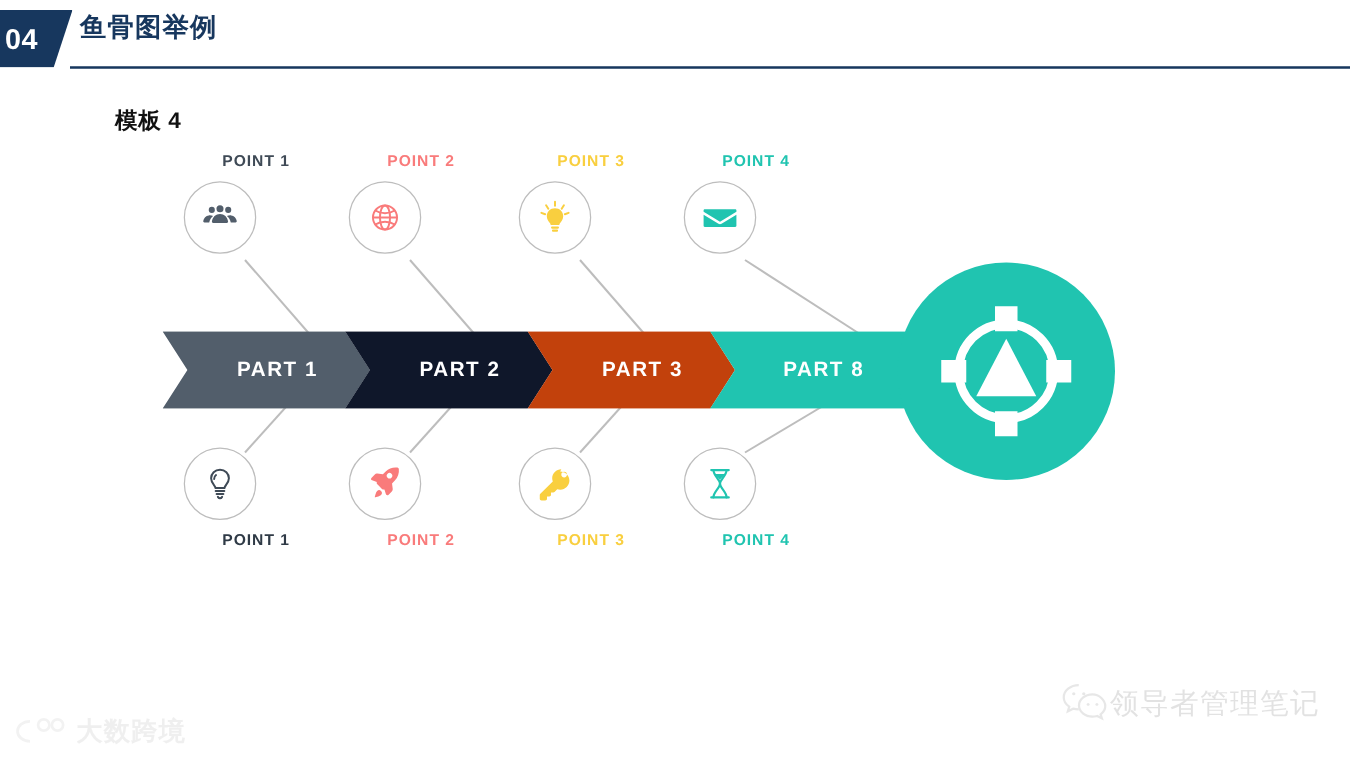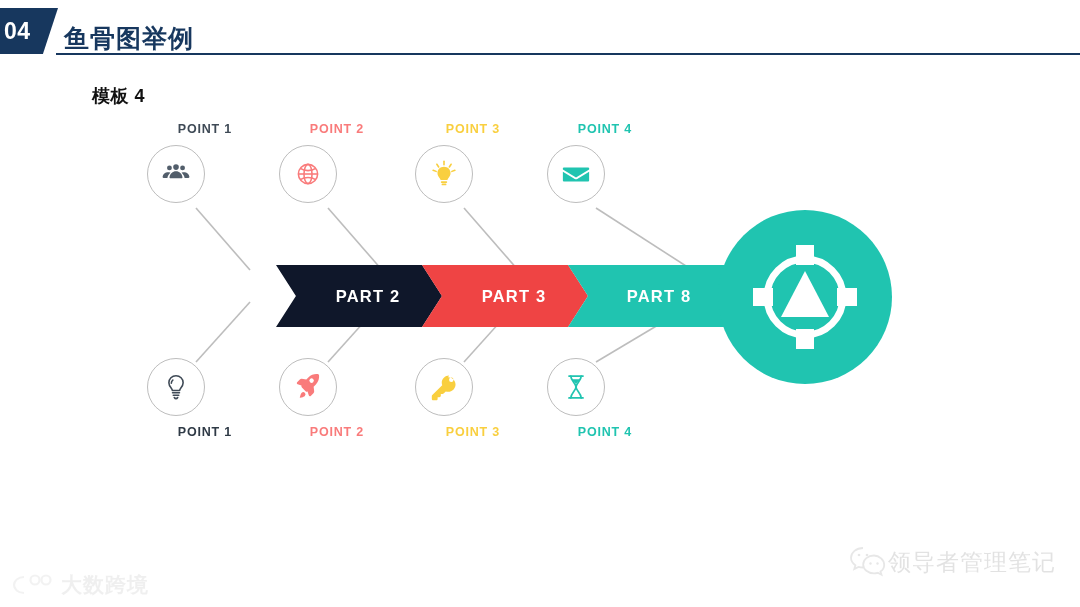--- a/index.html
+++ b/index.html
@@ -31,22 +31,22 @@
     color: #ffffff;
     font-size: 23px;
     font-weight: bold;
     line-height: 46px;
     padding-left: 4px;
     box-sizing: border-box;
     letter-spacing: 0.5px;
   }
   #header-title {
     position: absolute;
-    left: 64px; top: 22px;
-    font-size: 25px;
+    left: 64px; top: 8px;
+    font-size: 21px;
     font-weight: bold;
     color: #17375E;
     letter-spacing: 1px;
   }
   #header-rule {
     position: absolute;
     left: 56px; top: 53px;
     width: 1024px; height: 2px;
     background: #17375E;
   }
@@ -187,27 +187,31 @@
       <line x1="328" y1="98" x2="382" y2="160"></line>
       <line x1="464" y1="98" x2="518" y2="160"></line>
       <line x1="596" y1="98" x2="700" y2="165"></line>
       <line x1="196" y1="252" x2="250" y2="192"></line>
       <line x1="328" y1="252" x2="382" y2="192"></line>
       <line x1="464" y1="252" x2="518" y2="192"></line>
       <line x1="596" y1="252" x2="700" y2="190"></line>
     </g>
   </svg>
 
+  <div class="chevron" style="left:130px; width:166px; background:#525E6B;
+              clip-path: polygon(0 0, 88% 0, 100% 50%, 88% 100%, 0 100%, 12% 50%);">
+    <span class="chev-label">PART 1</span>
+  </div>
 
   <div class="chevron" style="left:276px; width:166px; background:#0f172a;
               clip-path: polygon(0 0, 88% 0, 100% 50%, 88% 100%, 0 100%, 12% 50%);">
     <span class="chev-label">PART 2</span>
   </div>
 
-  <div class="chevron" style="left:422px; width:166px; background:#ef4444;
+  <div class="chevron" style="left:422px; width:166px; background:#c2410c;
               clip-path: polygon(0 0, 88% 0, 100% 50%, 88% 100%, 0 100%, 12% 50%); text-align: right;">
     <span class="chev-label">PART 3</span>
   </div>
 
   <div class="chevron" style="left:568px; width:200px; background:#20C4B0;
               clip-path: polygon(0 0, 90% 0, 100% 50%, 90% 100%, 0 100%, 10% 50%);">
     <span class="chev-label" style="position:relative; left:-18px;">PART 8</span>
   </div>
 
   <div class="point-node point-top" style="left:120px; top:12px;">

